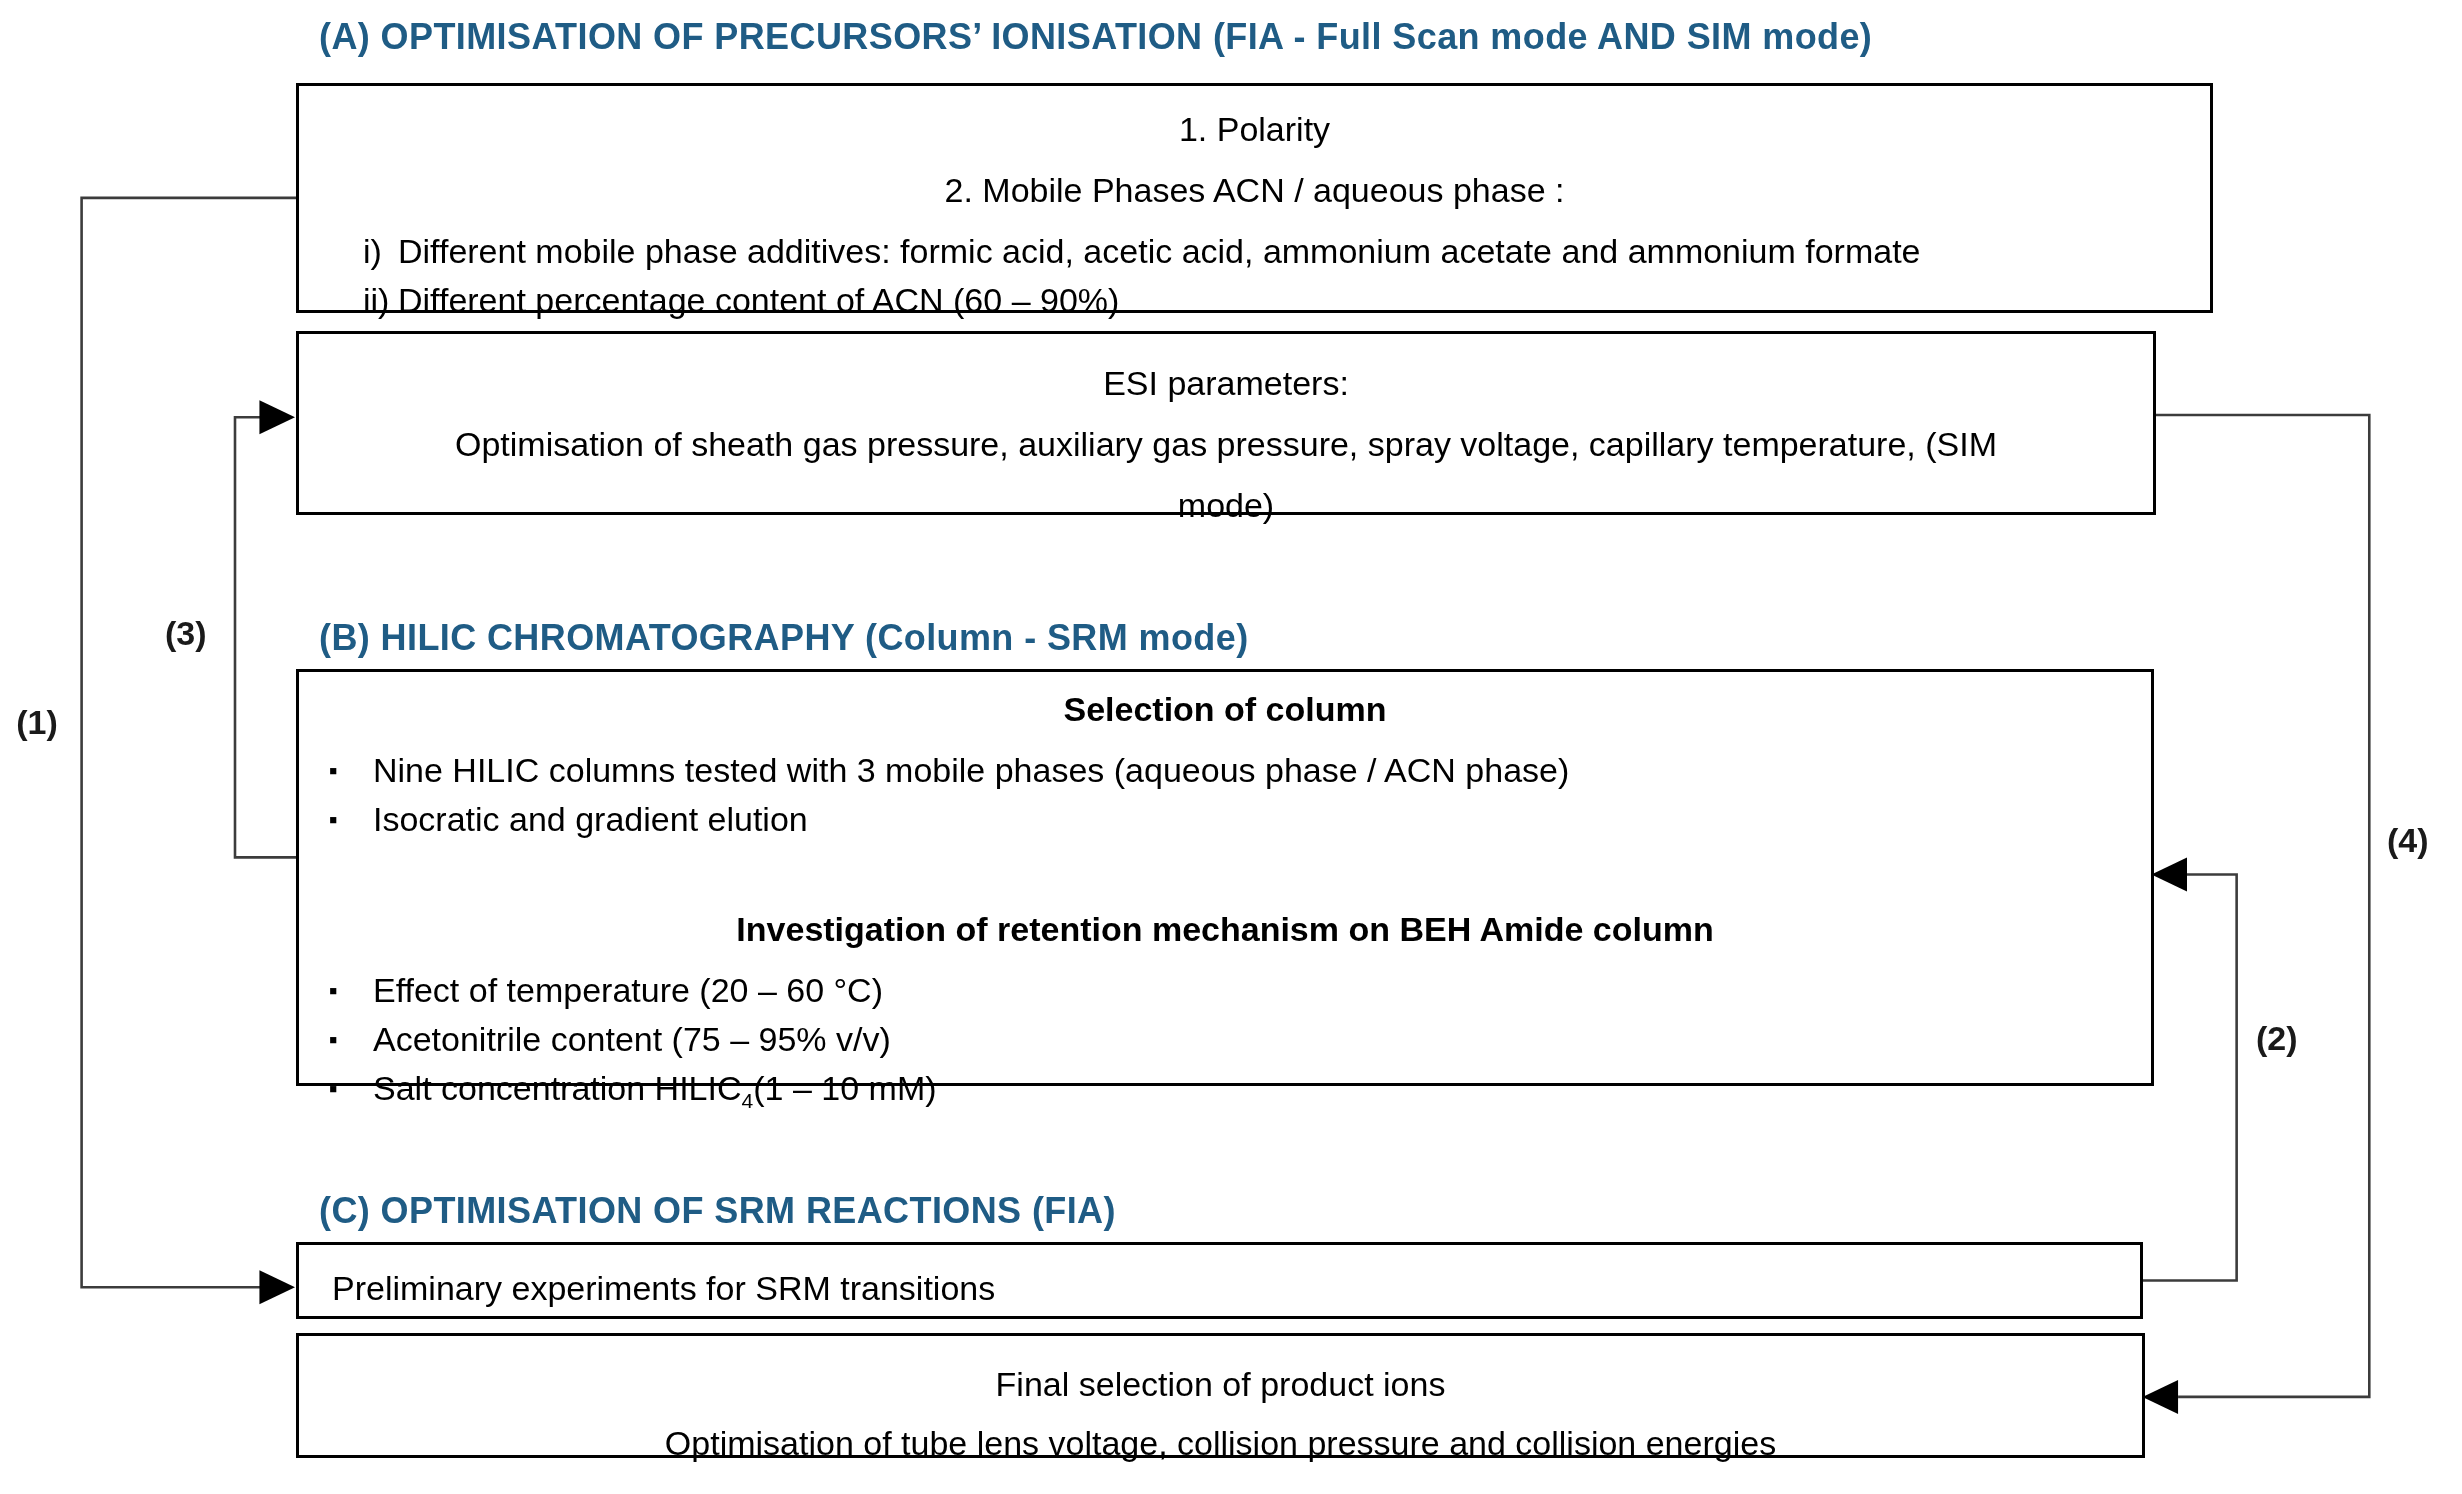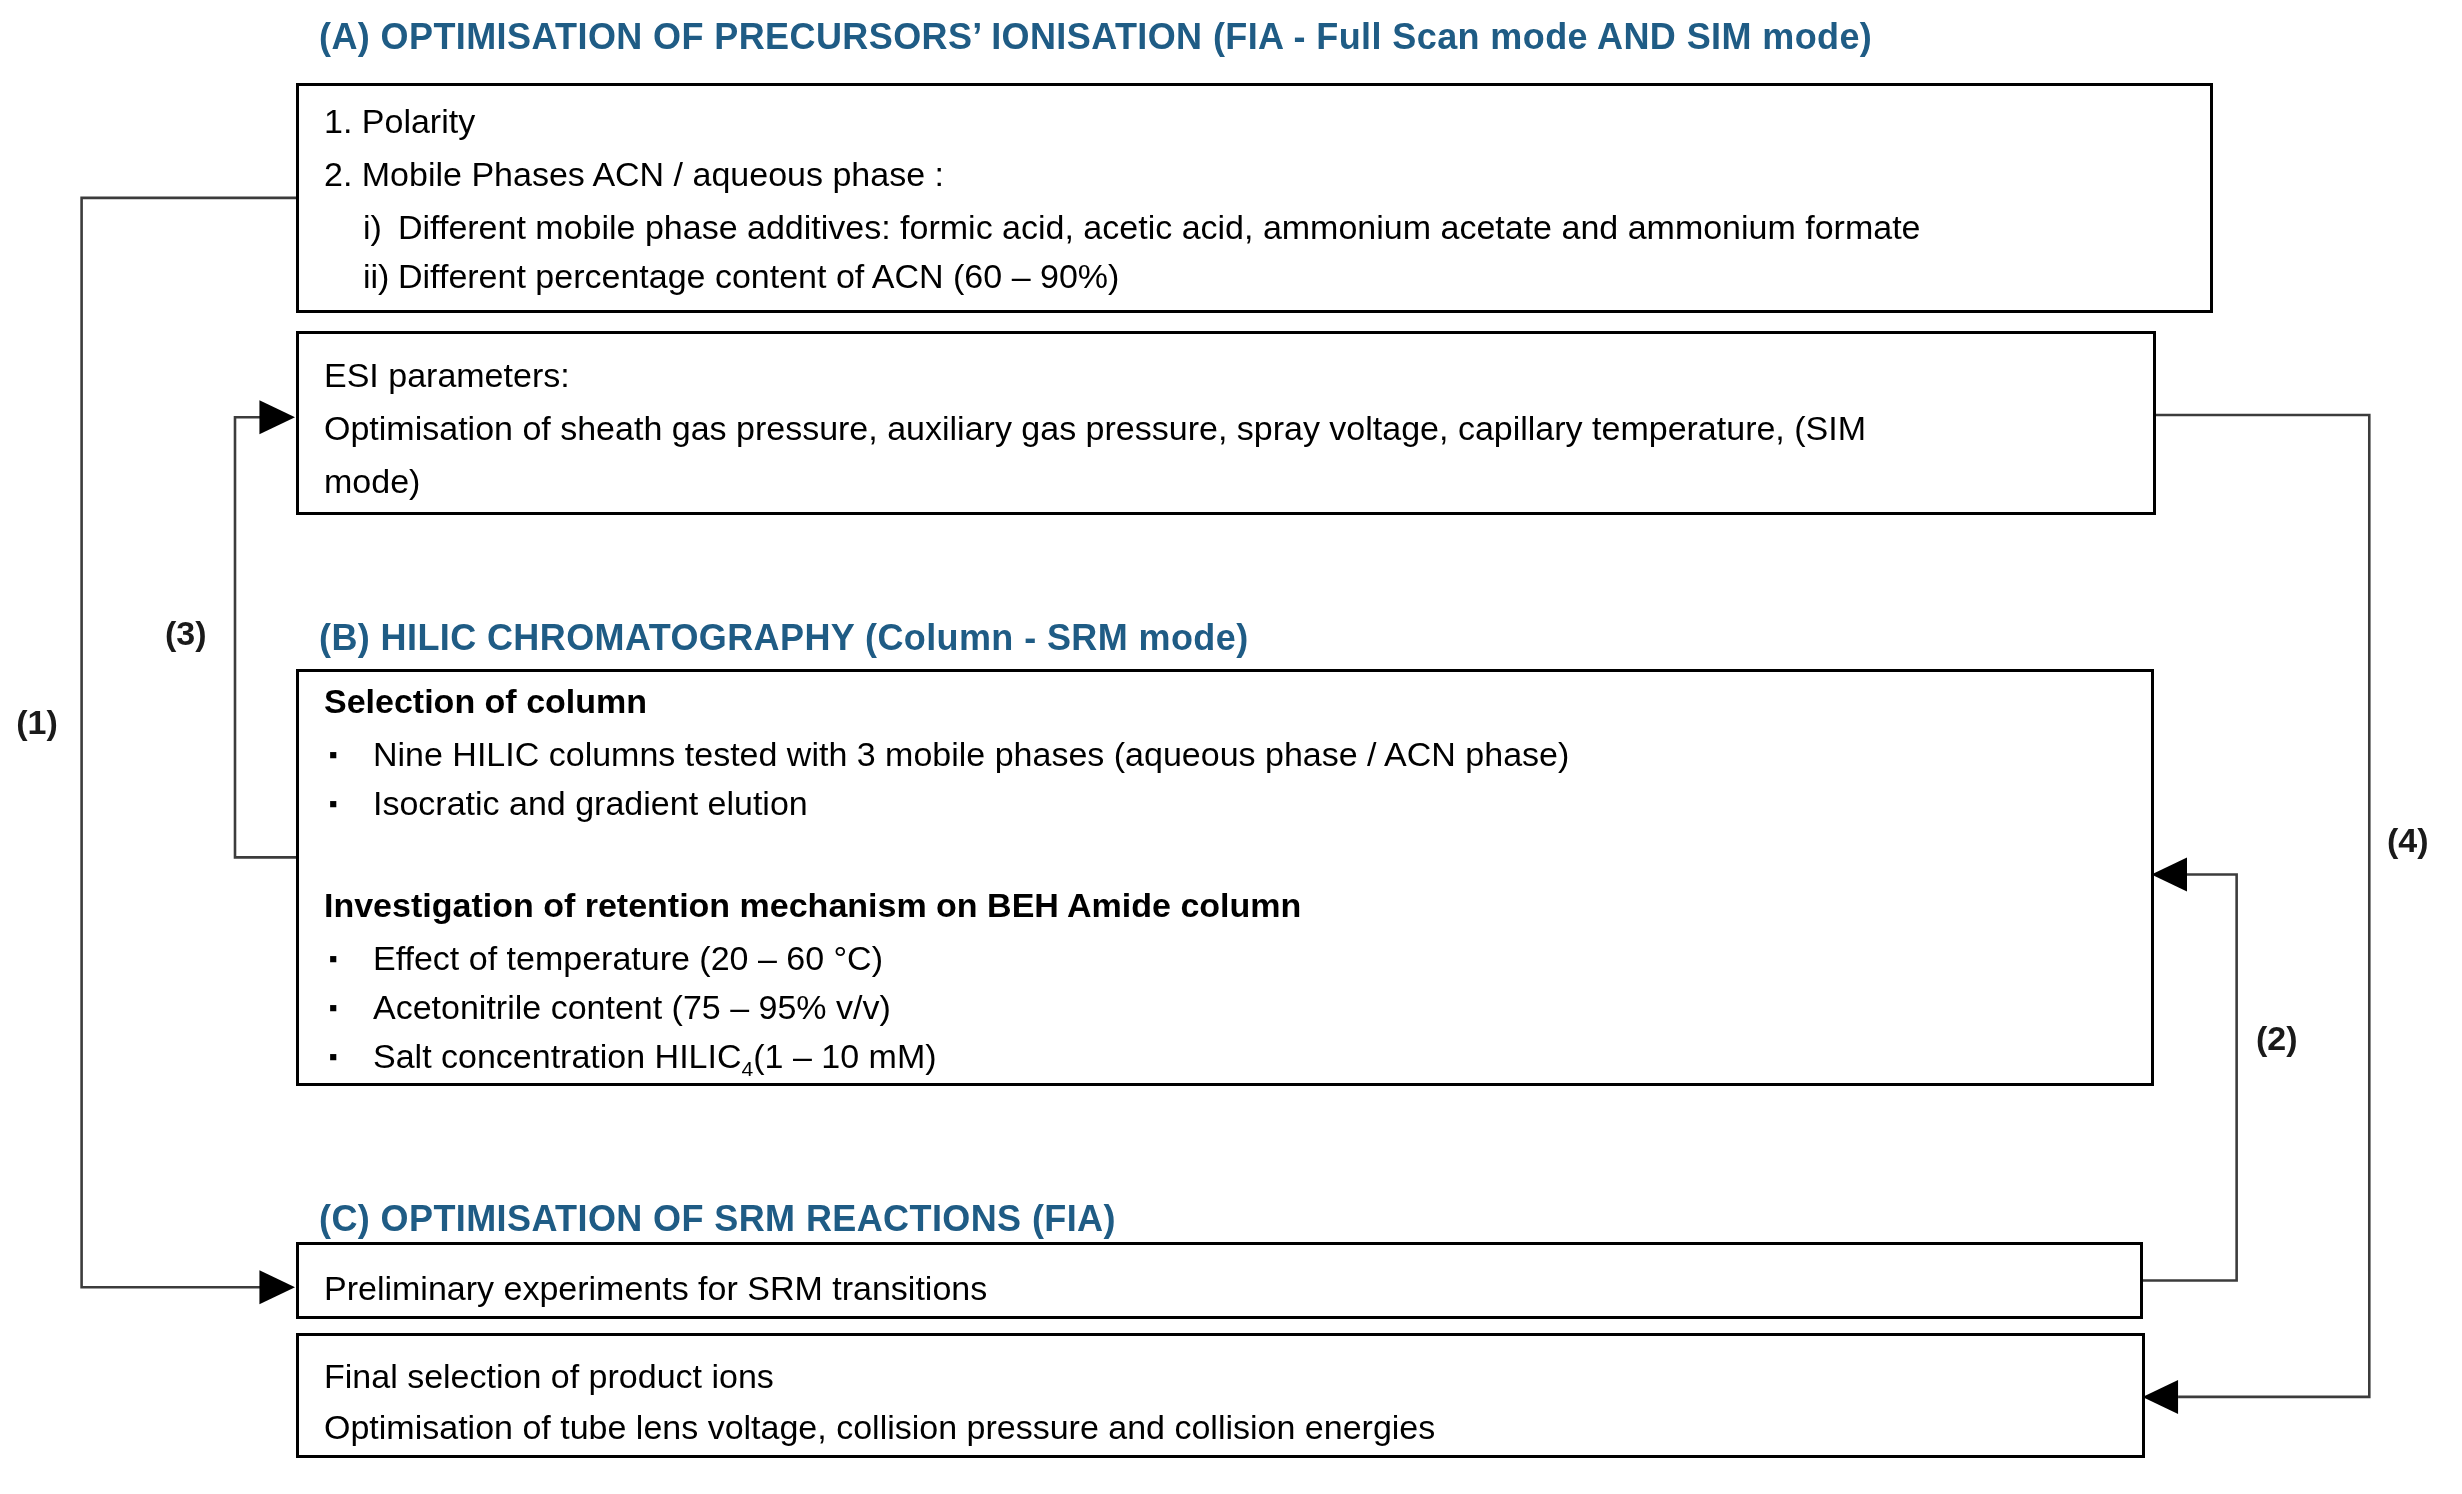--- a/index.html
+++ b/index.html
@@ -29,21 +29,21 @@
   }
   .box{
     position:absolute;
     box-sizing:border-box;
     border:3.7px solid var(--border);
     background:#ffffff;
     font-size:34px;
     line-height:49px;
     padding:7.4px 21px;
   }
-  .box p{margin:4px;}
+  .box p{margin:12px;text-align:center;}
   .nowrap{white-space:nowrap;}
   .subitem{display:flex;}
   .subitem .marker{
     flex:0 0 78px;
     padding-left:43px;
     box-sizing:border-box;
   }
   ul.bullets{list-style:none;margin:0;padding:0;}
   ul.bullets li{display:flex;}
   .b-marker{
@@ -52,21 +52,21 @@
     box-sizing:border-box;
     font-size:25px;
   }
   .bold{font-weight:bold;}
   .spacer-line{height:49px;}
   sub{font-size:0.62em;line-height:0;}
   #box-a{left:296px;top:83px;width:1917px;height:230px;}
   #box-esi{left:296px;top:331px;width:1860px;height:184px;line-height:49px;padding-top:13.3px;}
   #title-a{left:319px;top:16.3px;}
   #title-b{left:319px;top:617px;}
-  #title-c{left:319px;top:1190px;margin-top:8px;}
+  #title-c{left:319px;top:1190px;}
   #box-b{left:296px;top:669px;width:1858px;height:417px;padding-top:1px;}
   #box-c1{left:296px;top:1242px;width:1847px;height:77px;display:flex;align-items:center;padding-top:16px;padding-bottom:0;}
   #box-c2{left:296px;top:1333px;width:1849px;height:125px;line-height:47px;padding-top:13.3px;}
   .flow-label{
     position:absolute;
     font-size:34px;
     font-weight:bold;
     color:#1a1a1a;
   }
   #label-1{left:16.3px;top:703px;}

